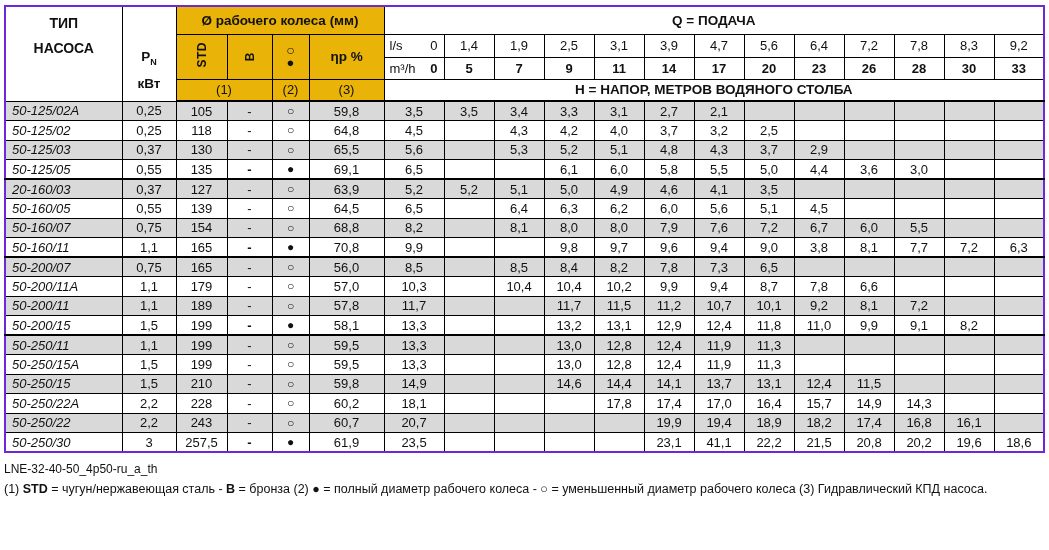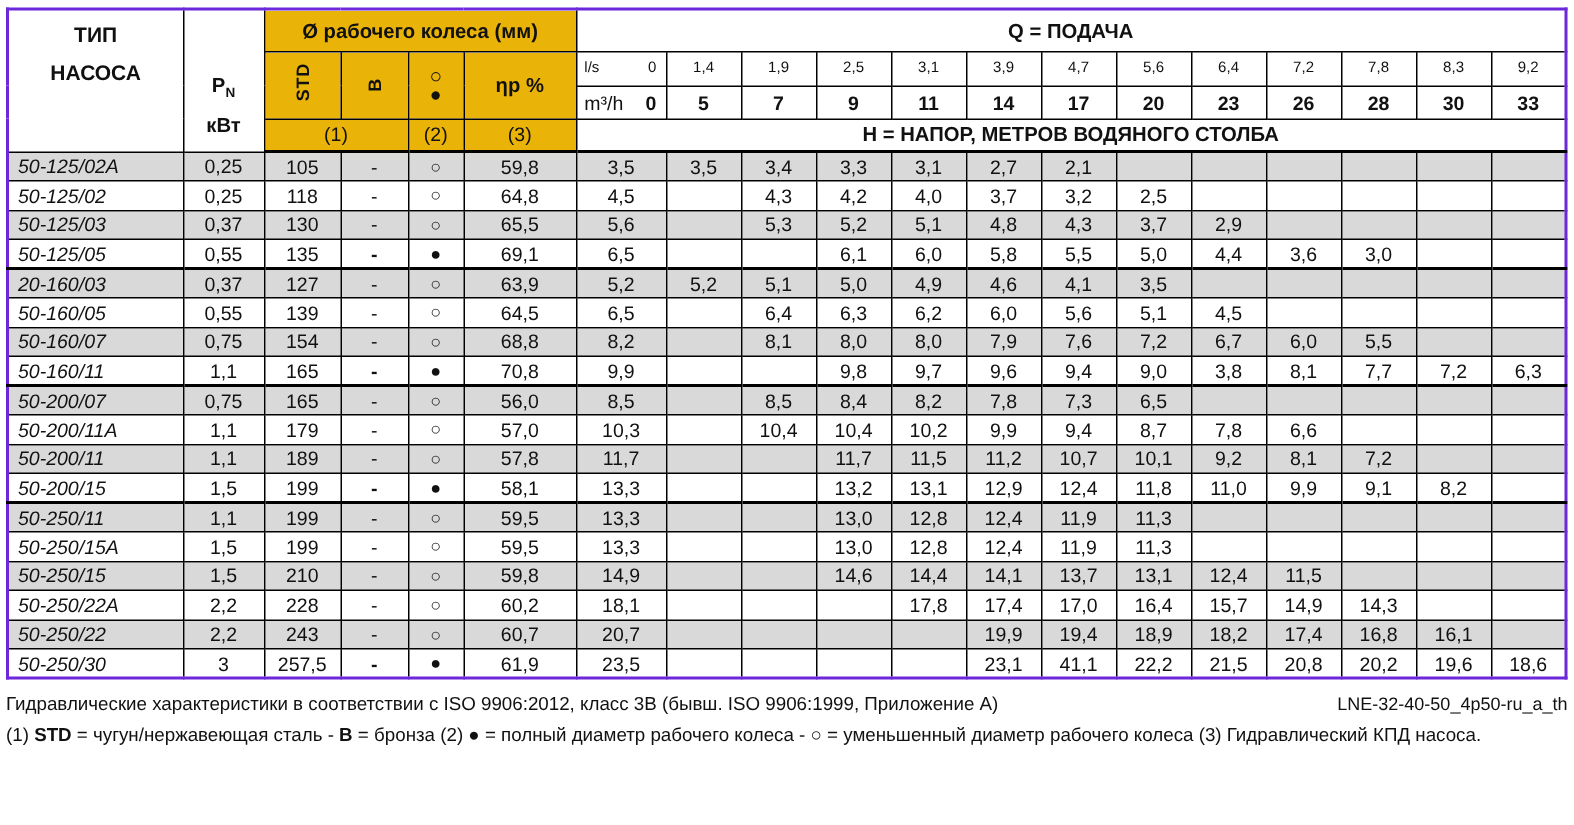--- a/index.html
+++ b/index.html
@@ -15,21 +15,21 @@
   .r3{height:22px;}
   .r4 th{height:22px;border-bottom:2px solid #000;}
   .type-h{vertical-align:top;padding-top:4px;font-weight:bold;font-size:14px;line-height:1.75;}
   .pn-h{vertical-align:bottom;padding-bottom:4px;font-weight:bold;font-size:13.5px;line-height:1.9;}
   .pn-h sub{font-size:9px;}
   .vert{writing-mode:vertical-rl;transform:rotate(180deg);font-weight:bold;font-size:12px;letter-spacing:.5px;display:inline-block;}
   .symcell{line-height:.85;font-size:13px;padding:0;}
   .symcell .open{font-size:14px;}
   .symcell .fill{font-size:13px;}
   .effh{font-weight:bold;font-size:13.5px;}
-  .lscell{font-size:10px;}
+  .lscell{font-size:13px;}
   .m3cell{font-size:13px;font-weight:bold;}
   .lblcell{text-align:left;padding:0 6px 0 5px;}
   .lblcell .val{float:right;}
   .unit{font-weight:normal;}
   tbody td{height:19.5px;font-size:13px;}
   tbody tr.alt{background:#d9d9d9;}
   tbody tr.grp td{border-top-width:2px;}
   td.type{text-align:left;padding-left:6px;font-style:italic;}
   td.dash{font-size:13px;}
   td.dash.bd{font-weight:bold;}
@@ -498,18 +498,17 @@
           <td class="num">20,8</td>
           <td class="num">20,2</td>
           <td class="num">19,6</td>
           <td class="num">18,6</td>
         </tr>
       </tbody>
   </table>
 
   <div class="footer">
     <div class="f1">
-      <span>Гидравлические характеристики в соответствии с ISO 9906:2012, класс 3В (бывш. ISO 9906:1999, Приложение А)</span>
       <span class="code">LNE-32-40-50_4p50-ru_a_th</span>
     </div>
     <div class="f2"><span>(1) </span><b>STD</b><span> = чугун/нержавеющая сталь - </span><b>B</b><span> = бронза  (2) ● = полный диаметр рабочего колеса - ○ = уменьшенный диаметр рабочего колеса (3) Гидравлический КПД насоса.</span></div>
   </div>
 </div>
 
 </body></html>

